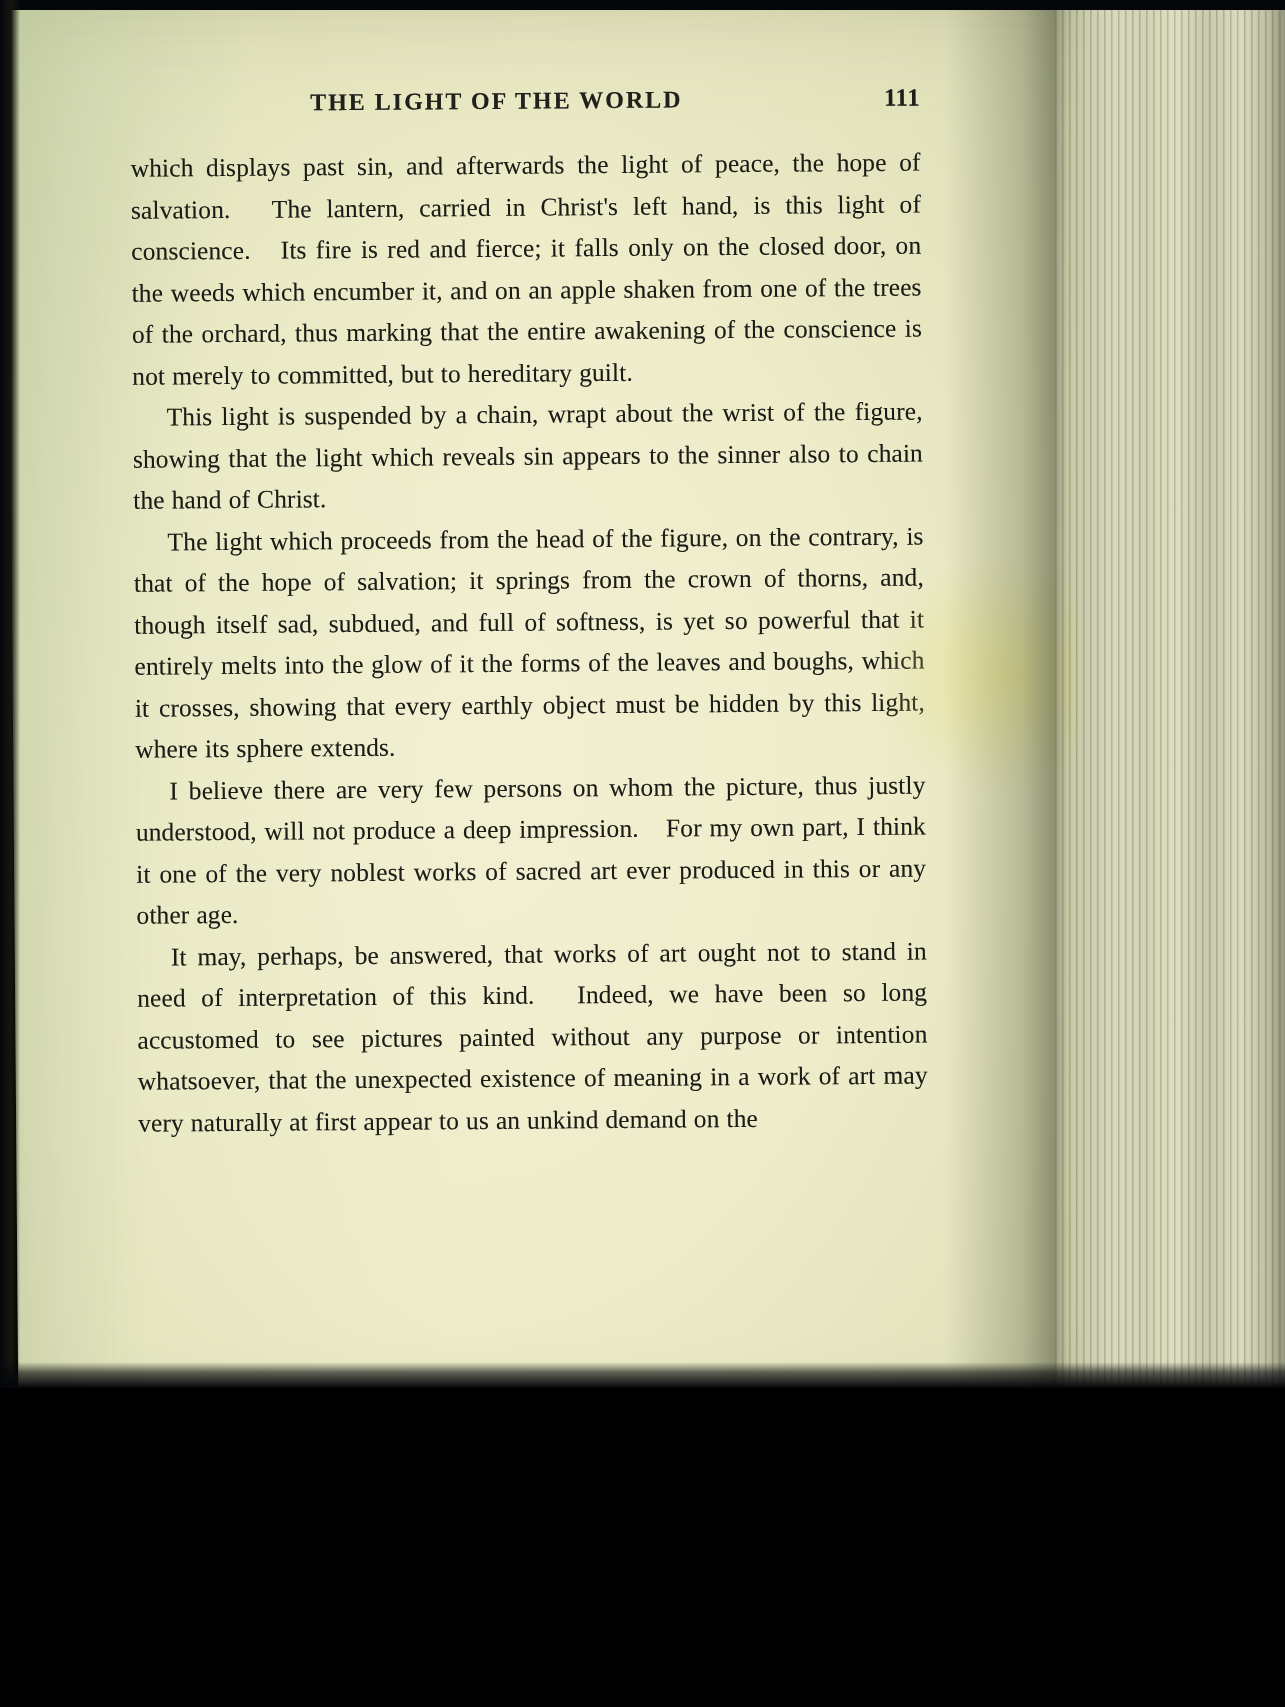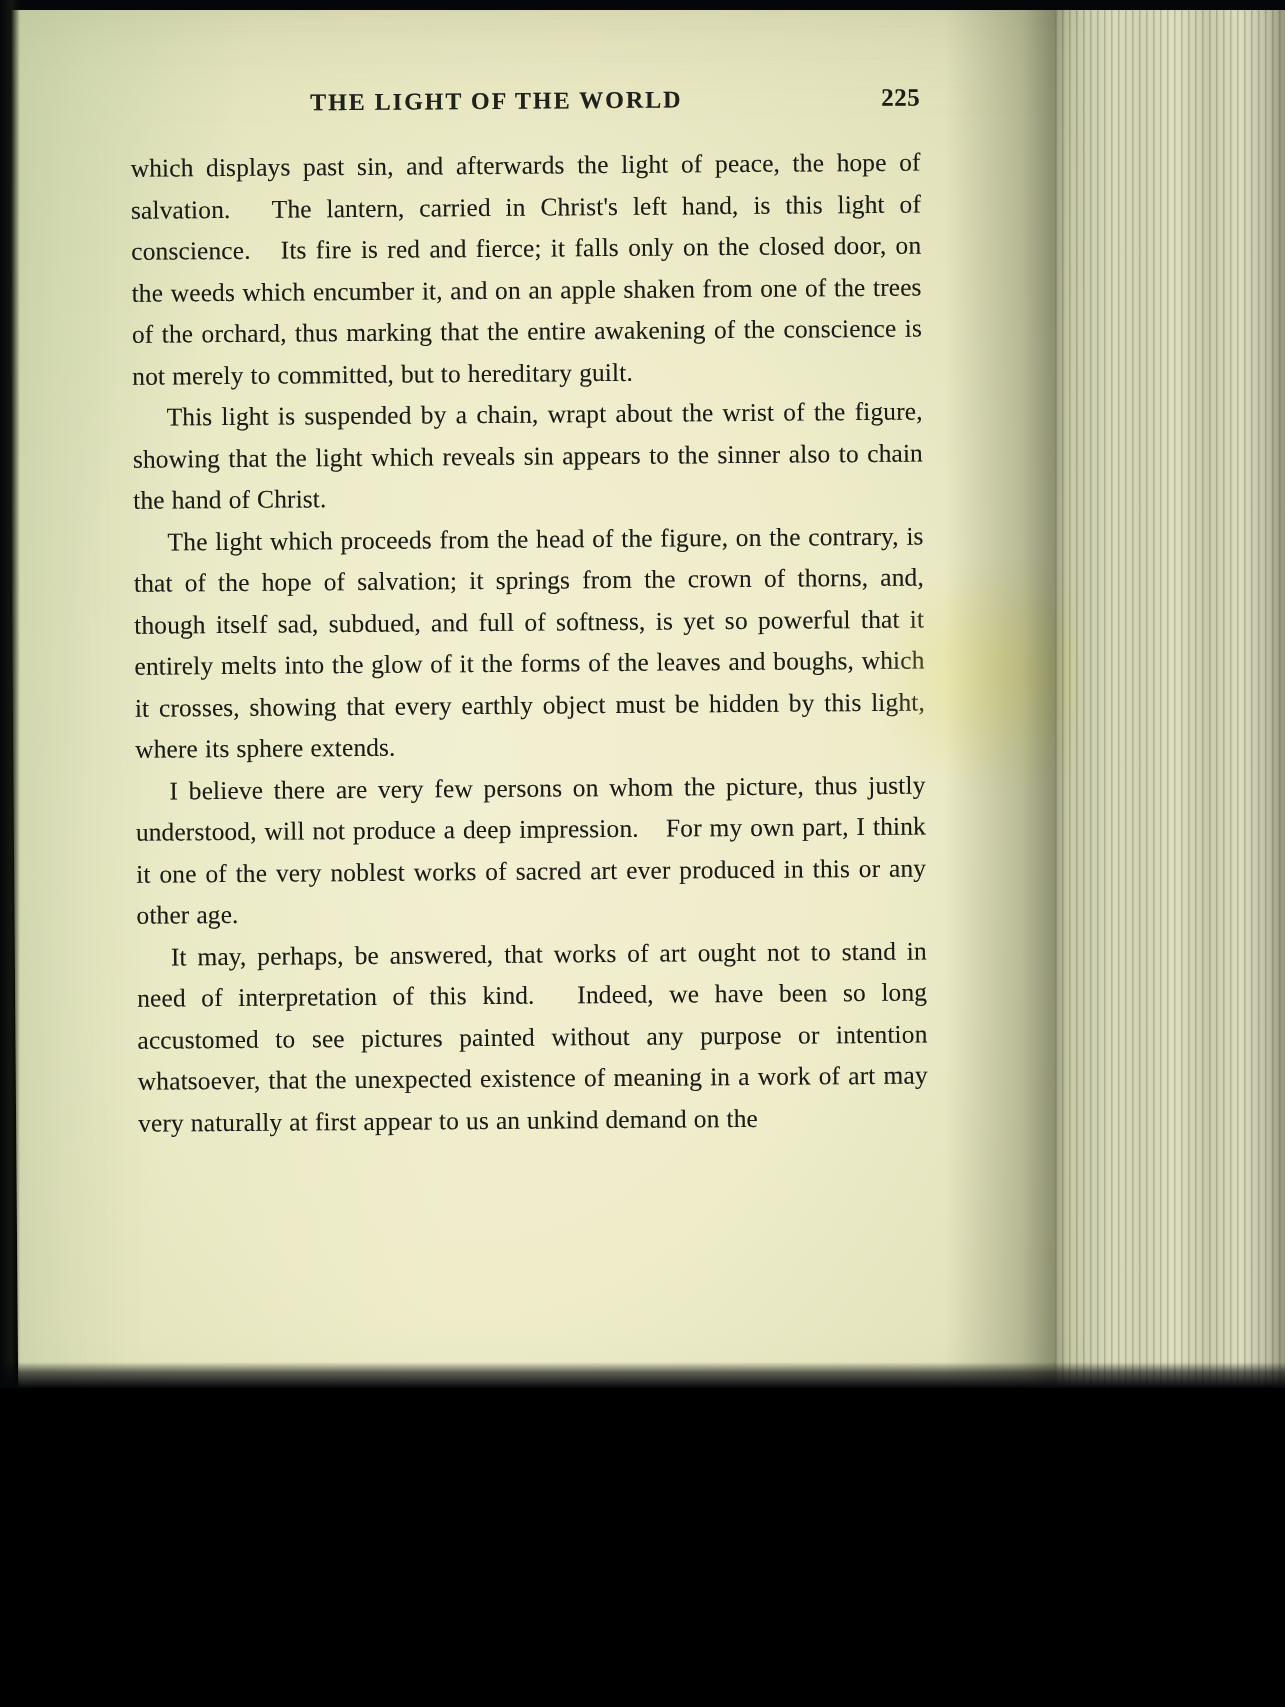--- a/index.html
+++ b/index.html
@@ -172,21 +172,21 @@
 </head>
 <body>
 
 <div class="scan">
 
   <div class="page">
     <div class="textblock">
 
       <div class="runhead">
         <span class="title">THE LIGHT OF THE WORLD</span>
-        <span class="folio">225</span>
+        <span class="folio">111</span>
       </div>
 
       <p class="para">which displays past sin, and afterwards the light of peace, the hope of salvation.　The lantern, carried in Christ's left hand, is this light of conscience.　Its fire is red and fierce; it falls only on the closed door, on the weeds which encumber it, and on an apple shaken from one of the trees of the orchard, thus marking that the entire awakening of the conscience is not merely to committed, but to hereditary guilt.</p>
       <p class="para indent">This light is suspended by a chain, wrapt about the wrist of the figure, showing that the light which reveals sin appears to the sinner also to chain the hand of Christ.</p>
       <p class="para indent">The light which proceeds from the head of the figure, on the contrary, is that of the hope of salvation; it springs from the crown of thorns, and, though itself sad, subdued, and full of softness, is yet so powerful that it entirely melts into the glow of it the forms of the leaves and boughs, which it crosses, showing that every earthly object must be hidden by this light, where its sphere extends.</p>
       <p class="para indent">I believe there are very few persons on whom the picture, thus justly understood, will not produce a deep impression.　For my own part, I think it one of the very noblest works of sacred art ever produced in this or any other age.</p>
       <p class="para indent">It may, perhaps, be answered, that works of art ought not to stand in need of interpretation of this kind.　Indeed, we have been so long accustomed to see pictures painted without any purpose or intention whatsoever, that the unexpected existence of meaning in a work of art may very naturally at first appear to us an unkind demand on the</p>
 
     </div>
   </div>

